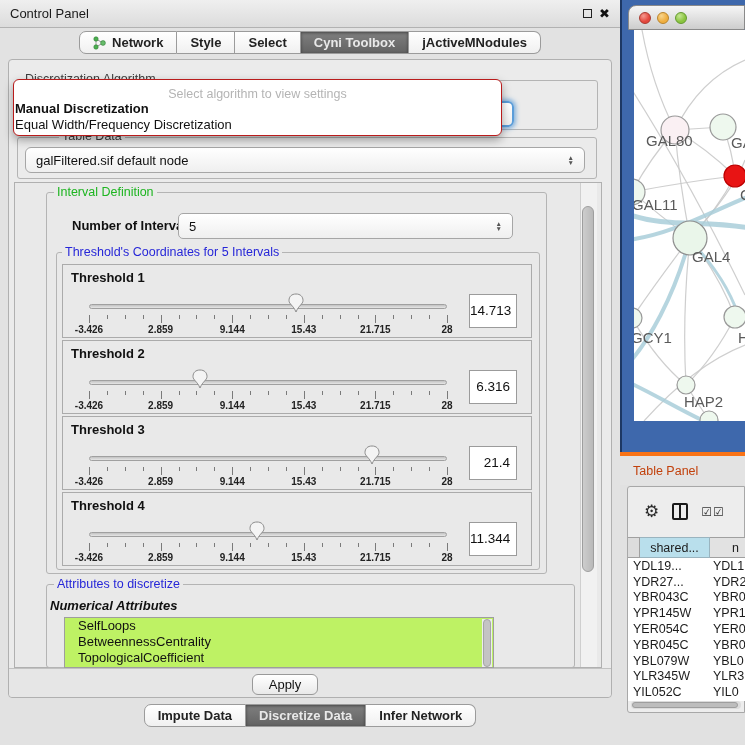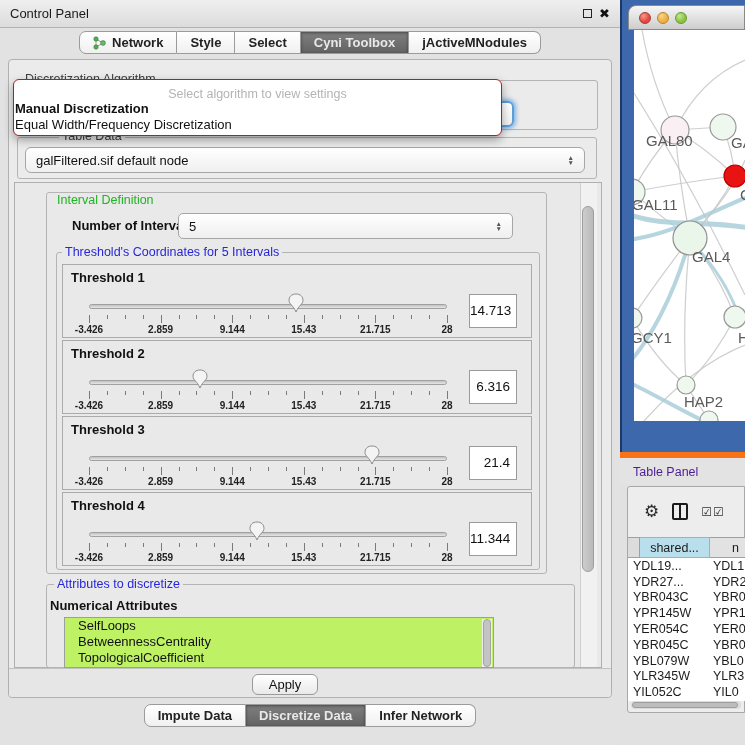--- a/index.html
+++ b/index.html
@@ -87,21 +87,21 @@
   .win-titlebar{left:628px;top:5px;width:117px;height:25px;background:linear-gradient(#f6f6f6,#cdcdcd);
     border:1px solid #8a8a8a;border-radius:8px 0 0 0;display:flex;align-items:center;padding-left:10px;gap:6px;}
   .traffic{width:12px;height:12px;border-radius:50%;}
   .t-red{background:radial-gradient(circle at 35% 30%,#f59a90,var(--traffic-red,#e4473d) 60%);border:1px solid #a93a30;}
   .t-yellow{background:radial-gradient(circle at 35% 30%,#f8d58e,var(--traffic-yellow,#efae3f) 60%);border:1px solid #b9842c;}
   .t-green{background:radial-gradient(circle at 35% 30%,#c5e694,var(--traffic-green,#8ac43f) 60%);border:1px solid #639a2f;}
   .net-canvas{left:634px;top:30px;width:111px;height:391px;background:#fff;}
   .nodelabel{font-size:15px;fill:#5a5a5a;font-family:"Liberation Sans",sans-serif;}
 
   .tp-titlebar{left:620px;top:452px;width:125px;height:33px;display:flex;align-items:center;padding-left:13px;
-    background:#e3e3e3;border-top:6px solid #f97316;font-size:12.5px;color:#4c1d95;}
+    background:#e3e3e3;border-top:4px solid #f97316;font-size:12.5px;color:#c2410c;}
   .tp-container{left:627px;top:486px;width:118px;height:227px;background:#ededed;border:1px solid #a8a8a8;border-radius:3px 0 0 3px;}
   .tp-toolbar{position:absolute;left:0;top:0;width:100%;height:49px;display:flex;align-items:center;gap:13px;padding-left:16px;}
   .gear{font-size:17px;color:#2a2a2a;line-height:1;}
   .split-ic{width:16px;height:17px;border:2px solid #1a1a1a;border-radius:2px;position:relative;}
   .split-ic::after{content:"";position:absolute;left:5px;top:0;width:2px;height:13px;background:#1a1a1a;}
   .cbx{font-size:12px;color:#333;line-height:1;letter-spacing:1px;}
   .tp-header{position:absolute;left:0;top:50px;width:118px;height:21px;display:flex;font-size:12.5px;}
   .tp-gutter{width:12px;background:#dcdcdc;border:1px solid #a0a0a0;border-left:none;}
   .tp-h1{width:70px;background:var(--header-cell,#b9dfec);border:1px solid #9ab4bf;border-left:none;
     display:flex;align-items:center;justify-content:center;}
@@ -177,21 +177,21 @@
         <span>▲</span>
         <span>▼</span>
       </span>
   </div>
 
   <div class="abs scrollarea"></div>
   <div class="abs vtrack"></div>
   <div class="abs vthumb"></div>
 
   <div class="groupbox" style="left:46px;top:192px;width:501px;height:382px;"></div>
-  <div class="grouplab lab-green" style="left:54px;top:194px;background:#e9e9e9;">Interval Definition</div>
+  <div class="grouplab lab-green" style="left:54px;top:186px;background:#e9e9e9;">Interval Definition</div>
 
   <div class="abs bold13" style="left:72px;top:218px;">Number of Intervals</div>
   <div class="combo" style="left:178px;top:213px;width:335px;height:26px;border-radius:5px;">
     <span>5</span>
     <span class="stepper">
         <span>▲</span>
         <span>▼</span>
       </span>
   </div>
 
@@ -352,21 +352,21 @@
           <span class="tick-label" style="left: 214.8px;">15.43</span>
           <span class="tick-label" style="left: 286.4px;">21.715</span>
           <span class="tick-label" style="left: 358px;">28</span>
         </div>
       <div class="th-value">11.344</div>
     </div>
     </div>
 
   <div class="groupbox" style="left:46px;top:584px;width:529px;height:84px;"></div>
   <div class="grouplab lab-blue" style="left:54px;top:578px;background:#e9e9e9;">Attributes to discretize</div>
-  <div class="abs bold13" style="left:50px;top:598px;">Numerical Attributes</div>
+  <div class="abs bold13" style="left:50px;top:598px;font-style:italic;">Numerical Attributes</div>
   <div class="abs attr-list">
     <div id="attr-items">
         <div class="attr-item">SelfLoops</div>
         <div class="attr-item">BetweennessCentrality</div>
         <div class="attr-item">TopologicalCoefficient</div>
       </div>
     <div class="attr-vscroll">
       <div class="attr-vthumb"></div>
     </div>
   </div>

